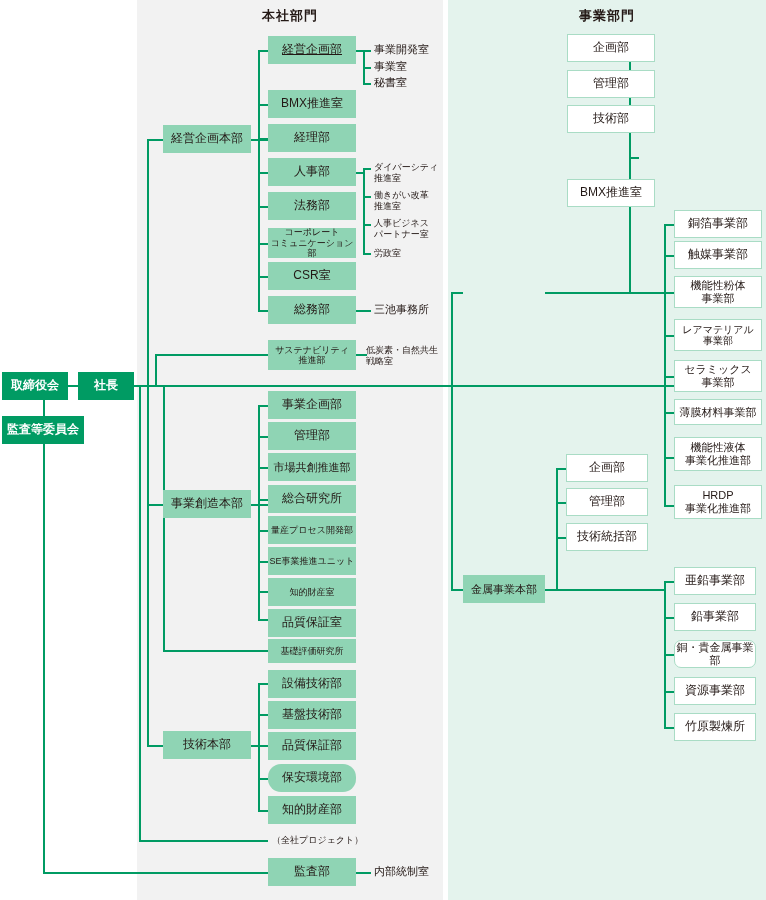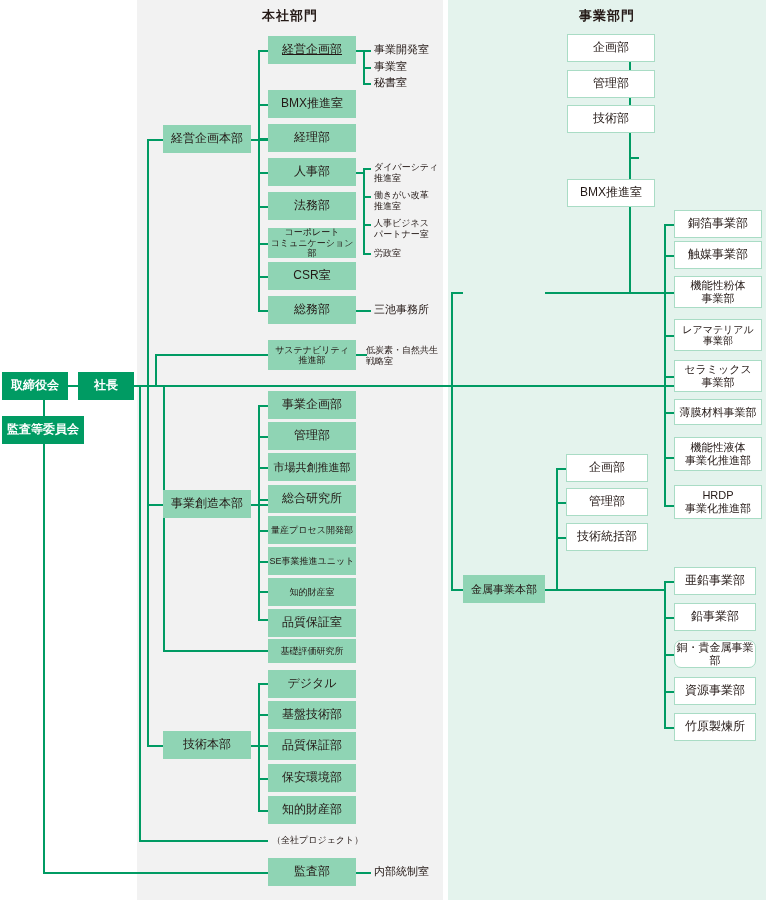--- a/index.html
+++ b/index.html
@@ -205,24 +205,24 @@
   <div class="box box-mint" style="left:268px;top:391px;width:88px;height:28px;">事業企画部</div>
   <div class="box box-mint" style="left:268px;top:422px;width:88px;height:28px;">管理部</div>
   <div class="box box-mint t11" style="left:268px;top:453px;width:88px;height:28px;">市場共創推進部</div>
   <div class="box box-mint" style="left:268px;top:485px;width:88px;height:28px;">総合研究所</div>
   <div class="box box-mint t9" style="left:268px;top:516px;width:88px;height:28px;">量産プロセス開発部</div>
   <div class="box box-mint t9" style="left:268px;top:547px;width:88px;height:28px;">SE事業推進ユニット</div>
   <div class="box box-mint t9" style="left:268px;top:578px;width:88px;height:28px;">知的財産室</div>
   <div class="box box-mint" style="left:268px;top:609px;width:88px;height:28px;">品質保証室</div>
   <div class="box box-mint t9" style="left:268px;top:639px;width:88px;height:24px;">基礎評価研究所</div>
 
-  <div class="box box-mint" style="left:268px;top:670px;width:88px;height:28px;">デジタル</div>
+  <div class="box box-mint" style="left:268px;top:670px;width:88px;height:28px;">設備技術部</div>
   <div class="box box-mint" style="left:268px;top:701px;width:88px;height:28px;">基盤技術部</div>
   <div class="box box-mint" style="left:268px;top:732px;width:88px;height:28px;">品質保証部</div>
-  <div class="box box-mint" style="left:268px;top:764px;width:88px;height:28px;">保安環境部</div>
+  <div class="box box-mint" style="left:268px;top:764px;width:88px;height:28px;border-radius:13px;">保安環境部</div>
   <div class="box box-mint" style="left:268px;top:796px;width:88px;height:28px;">知的財産部</div>
 
   <div class="box box-mint" style="left:268px;top:858px;width:88px;height:28px;">監査部</div>
 
   <div class="lbl" style="left:374px;top:43px;">事業開発室</div>
   <div class="lbl" style="left:374px;top:60px;">事業室</div>
   <div class="lbl" style="left:374px;top:76px;">秘書室</div>
 
   <div class="lbl lbl9" style="left:374px;top:162px;">ダイバーシティ
 推進室</div>

